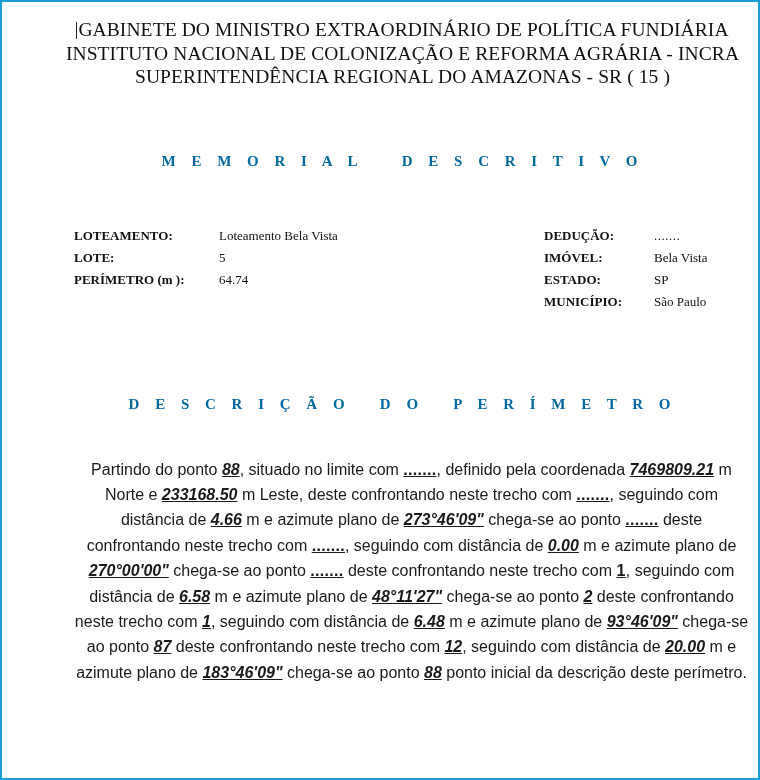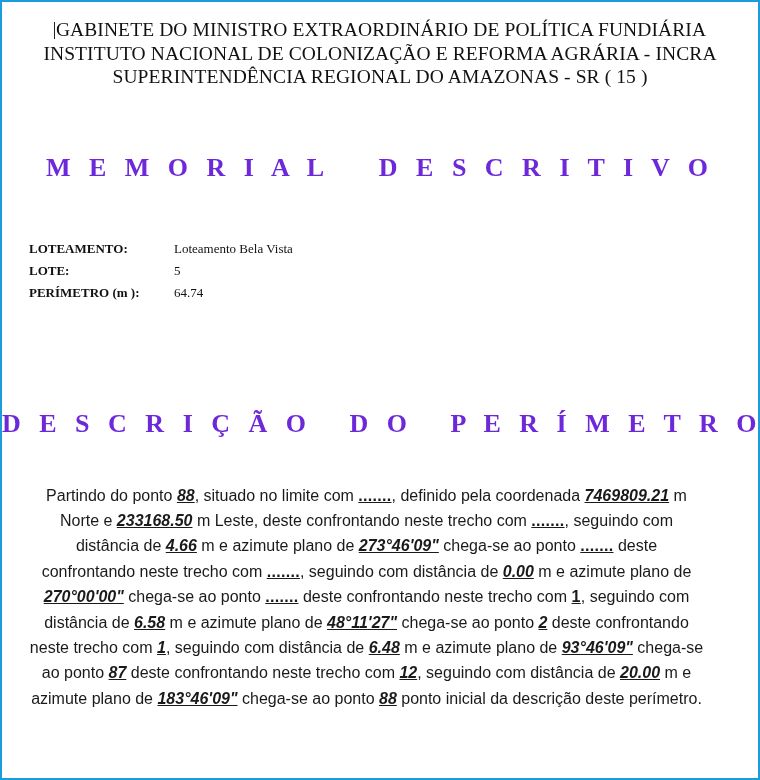--- a/index.html
+++ b/index.html
@@ -15,20 +15,21 @@
   }
 
   #page {
     position: relative;
     box-sizing: border-box;
     width: 760px;
     height: 780px;
     background: #ffffff;
     border: 2px solid #1b9ddb;
     overflow: hidden;
+    padding-left: 45px;
   }
 
   
   .header {
     margin-top: 16px;
     text-align: center;
     font-family: "Liberation Serif", serif;
     font-size: 19.5px;
     line-height: 23.5px;
     color: #111111;
@@ -45,23 +46,23 @@
     background: #222;
     vertical-align: -3px;
     margin-right: 1px;
   }
 
   
   .doc-title {
     text-align: center;
     font-family: "Liberation Serif", serif;
     font-weight: bold;
-    font-size: 26px;
+    font-size: 15px;
     letter-spacing: 6px;
-    color: #6d28d9;
+    color: #0369a1;
     white-space: pre;
   }
   #title-memorial { margin-top: 64px; }
   #title-perimetro { margin-top: 79px; }
 
   
   .fields {
     position: relative;
     margin-top: 55px;
     height: 92px;
@@ -135,20 +136,34 @@
         <span class="field-label">LOTEAMENTO:</span><span class="field-value">Loteamento Bela Vista</span>
       </span>
       <span class="field-row">
         <span class="field-label">LOTE:</span><span class="field-value">5</span>
       </span>
       <span class="field-row">
         <span class="field-label">PERÍMETRO (m ):</span><span class="field-value">64.74</span>
       </span>
     </div>
 
+    <div class="fields-col right">
+      <span class="field-row">
+        <span class="field-label">DEDUÇÃO:</span><span class="field-value dots-plain">.......</span>
+      </span>
+      <span class="field-row">
+        <span class="field-label">IMÓVEL:</span><span class="field-value">Bela Vista</span>
+      </span>
+      <span class="field-row">
+        <span class="field-label">ESTADO:</span><span class="field-value">SP</span>
+      </span>
+      <span class="field-row">
+        <span class="field-label">MUNICÍPIO:</span><span class="field-value">São Paulo</span>
+      </span>
+    </div>
 
   </div>
 
   <div class="doc-title" id="title-perimetro">D E S C R I Ç Ã O   D O   P E R Í M E T R O</div>
 
   <p class="body-text"><span>Partindo do ponto </span><span class="em">88</span><span>, situado no limite com </span><span class="dots-u">.......</span><span>, definido pela coordenada </span><span class="em">7469809.21</span><span> m Norte e </span><span class="em">233168.50</span><span> m Leste, deste confrontando neste trecho com </span><span class="dots-u">.......</span><span>, seguindo com distância de </span><span class="em">4.66</span><span> m e azimute plano de </span><span class="em">273°46'09"</span><span> chega-se ao ponto </span><span class="dots-u">.......</span><span> deste confrontando neste trecho com </span><span class="dots-u">.......</span><span>, seguindo com distância de </span><span class="em">0.00</span><span> m e azimute plano de </span><span class="em">270°00'00"</span><span> chega-se ao ponto </span><span class="dots-u">.......</span><span> deste confrontando neste trecho com </span><span class="dots-u">1</span><span>, seguindo com distância de </span><span class="em">6.58</span><span> m e azimute plano de </span><span class="em">48°11'27"</span><span> chega-se ao ponto </span><span class="em">2</span><span> deste confrontando neste trecho com </span><span class="em">1</span><span>, seguindo com distância de </span><span class="em">6.48</span><span> m e azimute plano de </span><span class="em">93°46'09"</span><span> chega-se ao ponto </span><span class="em">87</span><span> deste confrontando neste trecho com </span><span class="em">12</span><span>, seguindo com distância de </span><span class="em">20.00</span><span> m e azimute plano de </span><span class="em">183°46'09"</span><span> chega-se ao ponto </span><span class="em">88</span><span> ponto inicial da descrição deste perímetro.</span></p>
 
 </div>
 
 </body></html>

